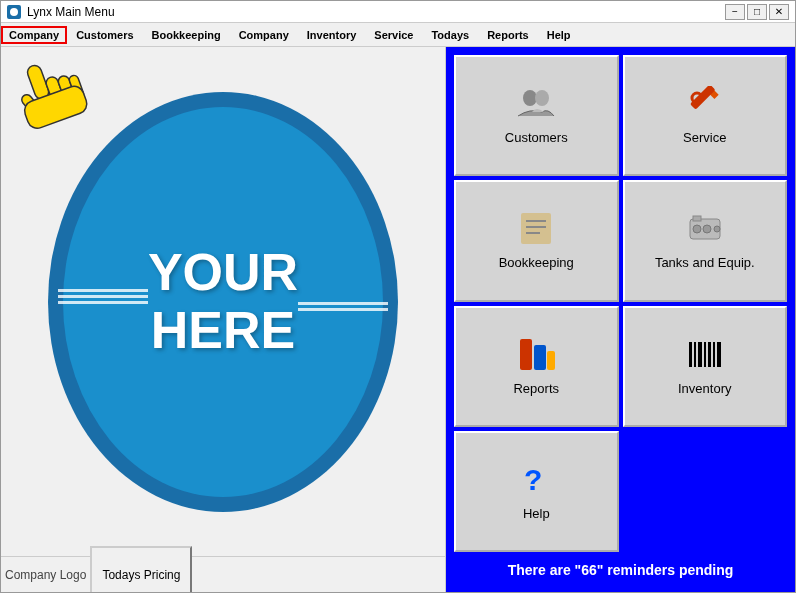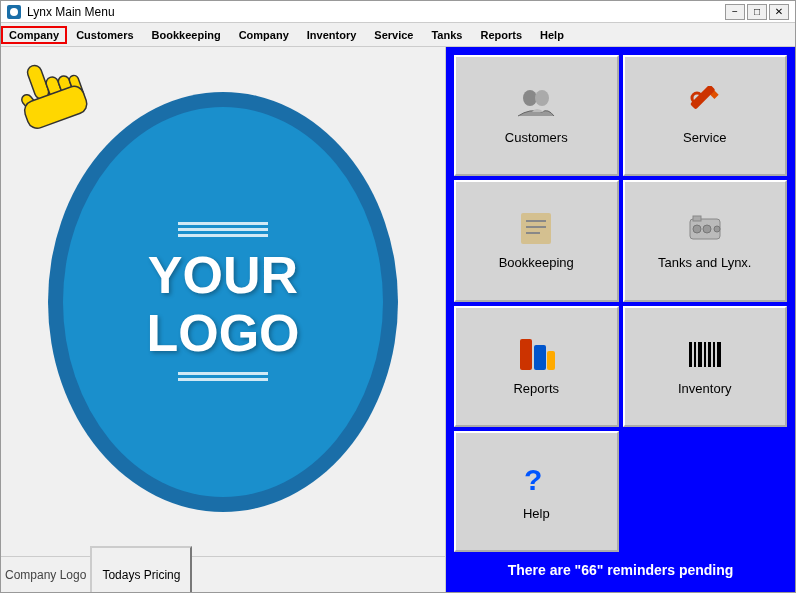--- a/index.html
+++ b/index.html
@@ -121,21 +121,21 @@
       align-items: center;
       justify-content: center;
       position: relative;
     }
     .logo-circle-inner {
       width: 320px;
       height: 390px;
       background: #1a8fcc;
       border-radius: 50%;
       display: flex;
-      flex-direction: column;
+      flex-direction: row;
       align-items: center;
       justify-content: center;
       gap: 0px;
     }
     .logo-lines-top {
       display: flex;
       flex-direction: column;
       gap: 3px;
       margin-bottom: 10px;
     }
@@ -241,21 +241,21 @@
     </div>
   </div>
 
   <div class="menu-bar">
     <div class="menu-item active">Company</div>
     <div class="menu-item">Customers</div>
     <div class="menu-item">Bookkeeping</div>
     <div class="menu-item">Company</div>
     <div class="menu-item">Inventory</div>
     <div class="menu-item">Service</div>
-    <div class="menu-item">Tanks</div>
+    <div class="menu-item">Todays</div>
     <div class="menu-item">Reports</div>
     <div class="menu-item">Help</div>
   </div>
 
   <div class="main-content">
 
     <div class="left-panel">
       <div class="logo-area">
 
         <div class="hand-pointer">
@@ -280,21 +280,21 @@
 
         <div class="logo-circle-outer">
           <div class="logo-circle-inner">
             <div class="logo-lines-top">
               <div class="logo-line"></div>
               <div class="logo-line"></div>
               <div class="logo-line"></div>
             </div>
             <div class="logo-text">
               <div>YOUR</div>
-              <div>LOGO</div>
+              <div>HERE</div>
             </div>
             <div class="logo-lines-bottom">
               <div class="logo-line"></div>
               <div class="logo-line"></div>
             </div>
           </div>
         </div>
       </div>
 
       <div class="bottom-bar">
@@ -344,21 +344,21 @@
         <div class="grid-btn">
           <div class="grid-btn-icon">
             <svg width="40" height="35" viewBox="0 0 40 35">
               <rect x="5" y="8" width="30" height="20" rx="3" fill="#bbb" stroke="#888" stroke-width="1"></rect>
               <circle cx="12" cy="18" r="4" fill="#999" stroke="#777" stroke-width="1"></circle>
               <circle cx="22" cy="18" r="4" fill="#999" stroke="#777" stroke-width="1"></circle>
               <circle cx="32" cy="18" r="3" fill="#999" stroke="#777" stroke-width="1"></circle>
               <rect x="8" y="5" width="8" height="5" fill="#aaa" stroke="#888" stroke-width="1"></rect>
             </svg>
           </div>
-          <span class="grid-btn-label">Tanks and Lynx.</span>
+          <span class="grid-btn-label">Tanks and Equip.</span>
         </div>
 
 
         <div class="grid-btn">
           <div class="grid-btn-icon">
             <svg width="40" height="35" viewBox="0 0 40 35">
               <rect x="4" y="2" width="12" height="31" rx="2" fill="#cc3300"></rect>
               <rect x="18" y="8" width="12" height="25" rx="2" fill="#0055cc"></rect>
               <rect x="31" y="14" width="8" height="19" rx="2" fill="#ffaa00"></rect>
             </svg>

